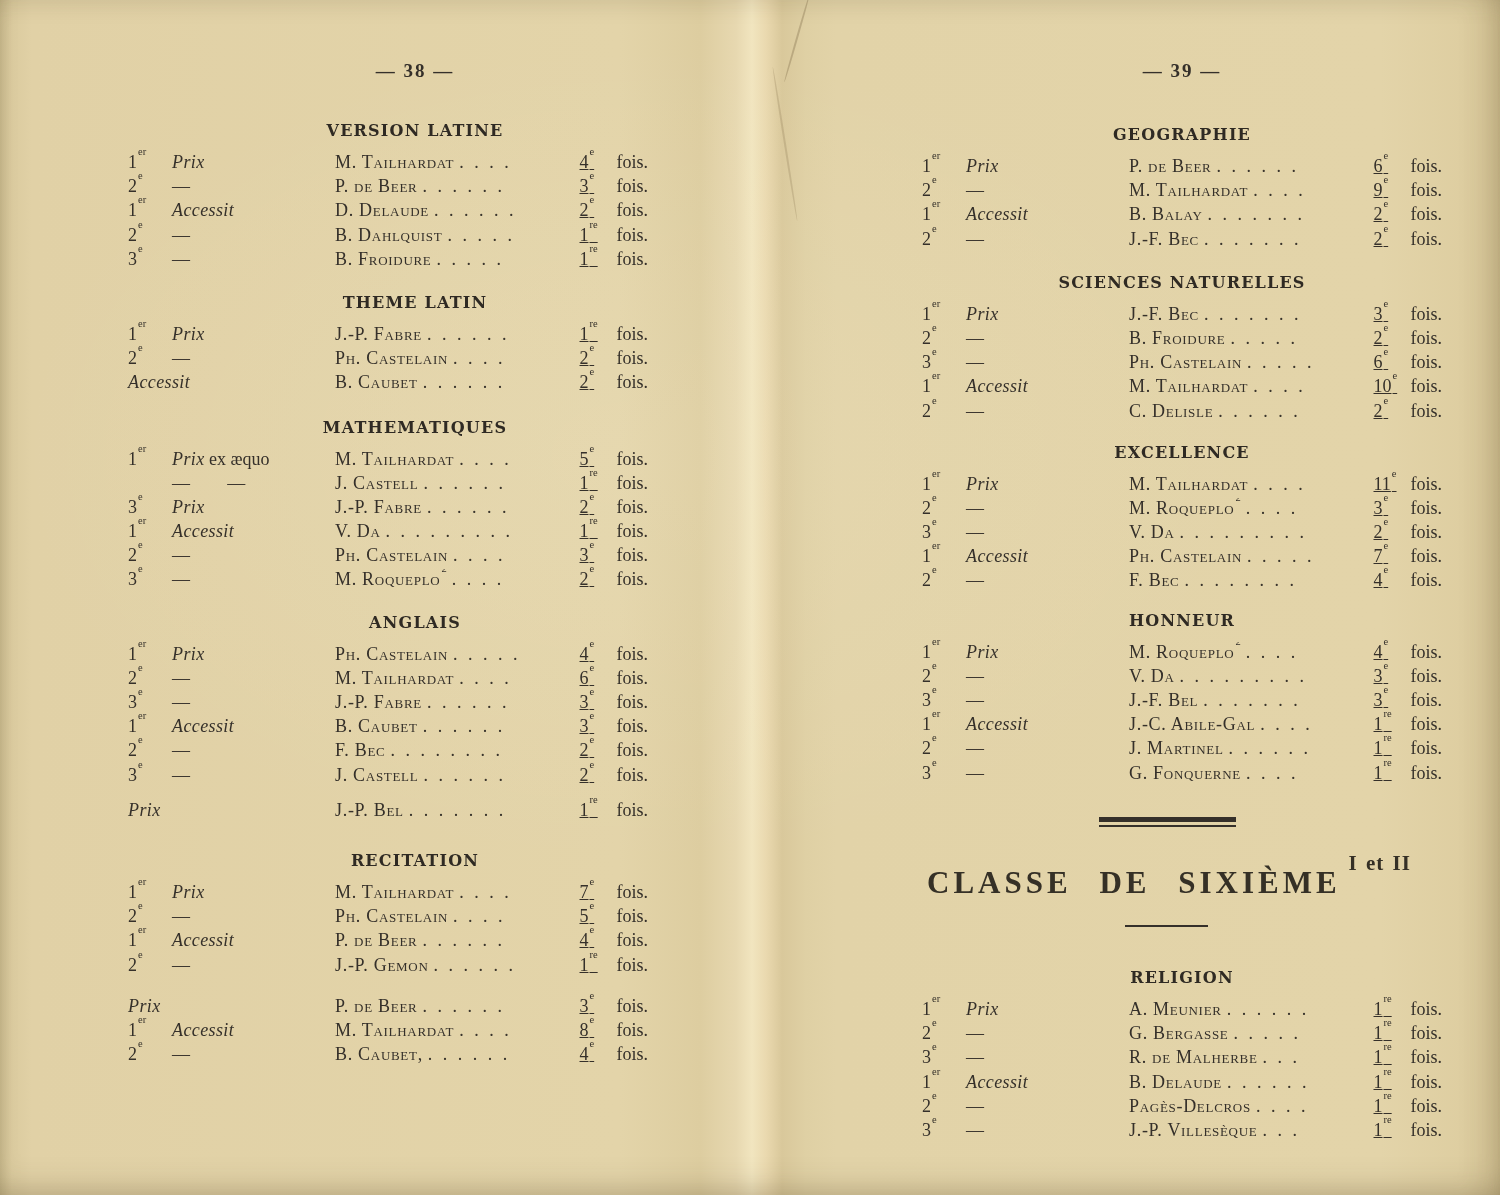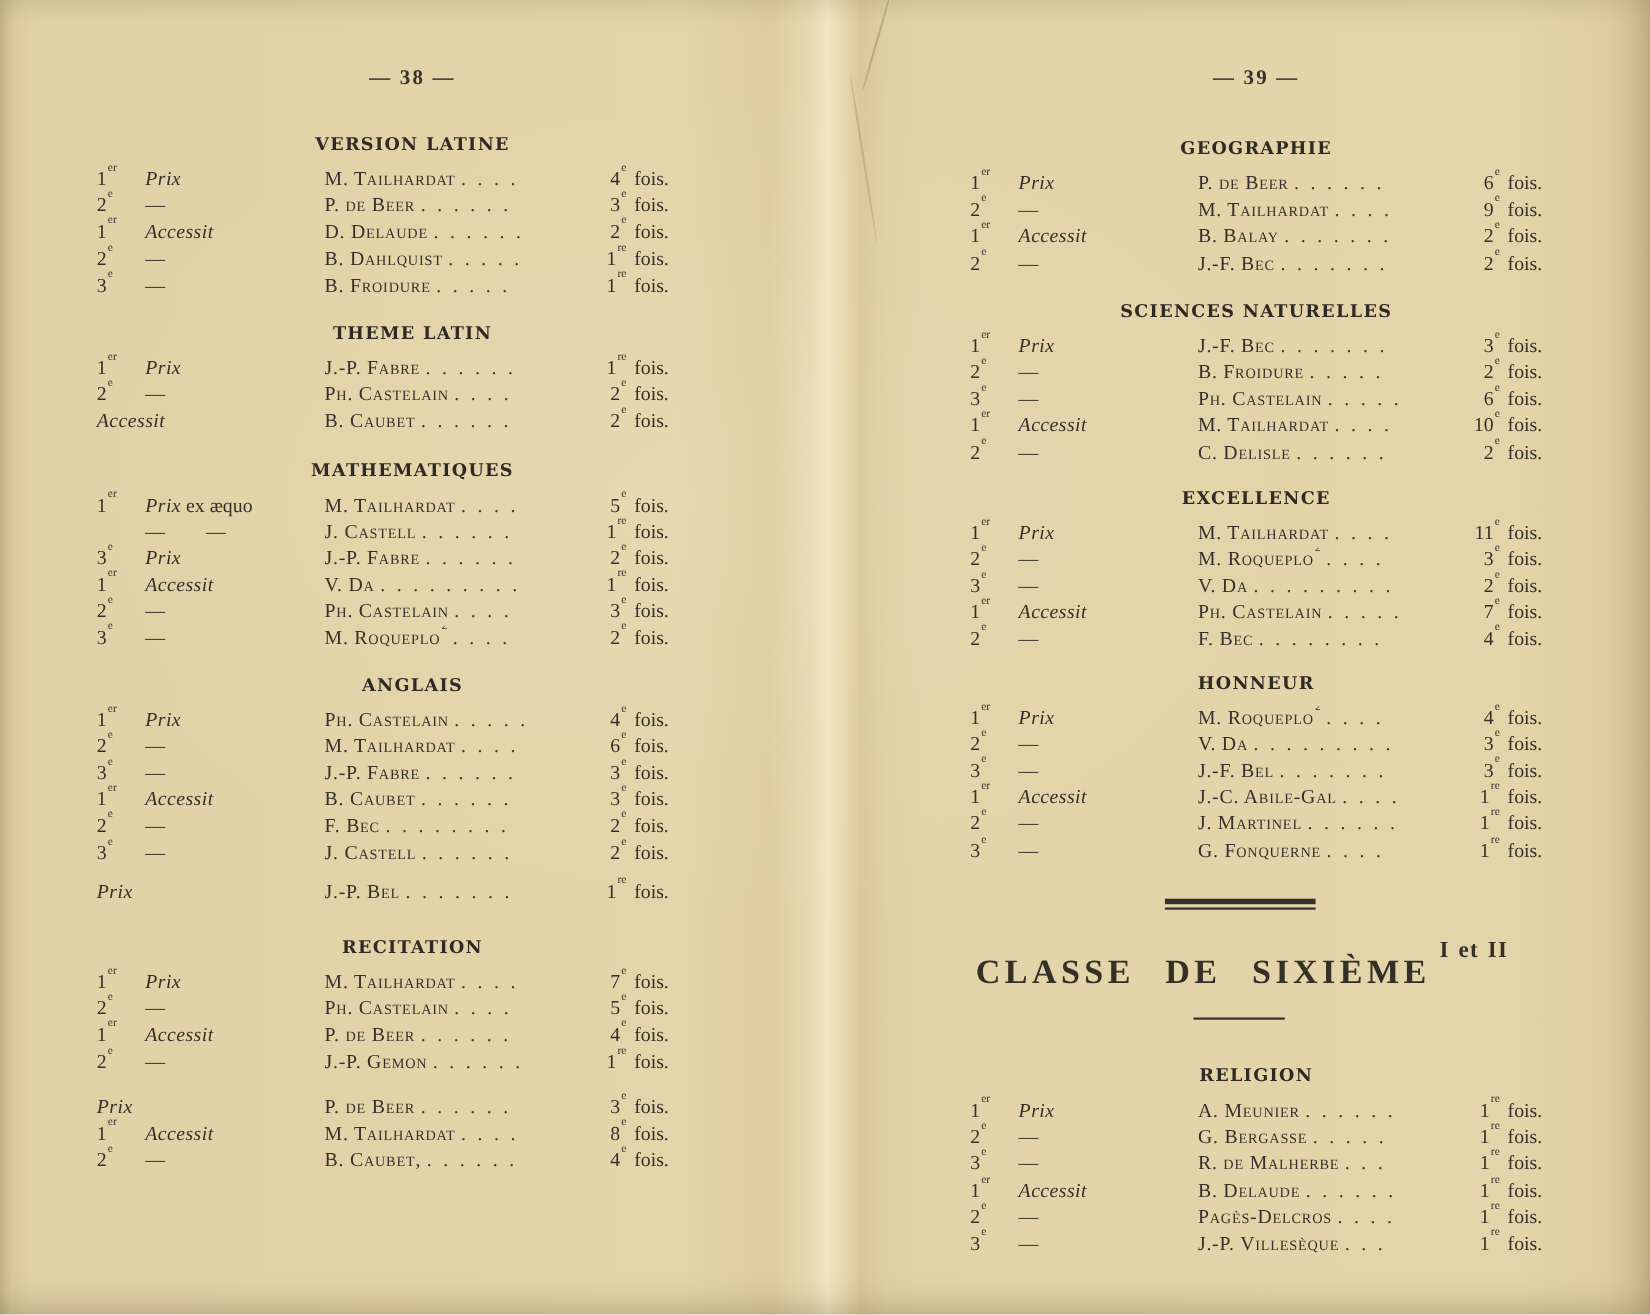--- a/index.html
+++ b/index.html
@@ -23,21 +23,21 @@
     box-shadow:
       inset 0 -20px 34px -20px rgba(92,76,44,.38),
       inset 0 18px 30px -24px rgba(92,76,44,.22),
       inset -24px 0 40px -26px rgba(92,76,44,.30);
   }
   
   .crack{position:absolute;border-radius:50%;}
   .crack.c1{left:796px;top:-8px;width:2px;height:92px;background:rgba(108,90,56,.30);transform:rotate(16deg);}
   .crack.c2{left:784px;top:66px;width:2px;height:156px;background:rgba(108,90,56,.20);transform:rotate(-9deg);}
 
-  .page{position:absolute;top:0;height:941px;}
+  .page{position:absolute;top:0;height:941px;padding-left:40px;}
   .page.left{left:0;width:748px;}
   .page.right{left:787px;width:742px;}
 
   .content{margin-top:58px;}
   .page.left  .content{margin-left:88px;width:520px;}
   .page.right .content{margin-left:95px;width:520px;}
 
   .page-number{
     text-align:center;font-weight:bold;font-size:19px;line-height:26px;
     letter-spacing:2px;
@@ -70,21 +70,21 @@
   .award{flex:0 0 207px;white-space:nowrap;}
   .rank{display:inline-block;min-width:44px;}
   .row sup{font-size:10.5px;line-height:0;position:relative;top:-6px;margin-left:1px;}
   .lbl{font-style:italic;letter-spacing:.4px;}
   .lbl.dash{font-style:normal;}
   .extra{font-style:normal;}
   .name-cell{flex:1 1 auto;overflow:hidden;white-space:nowrap;}
   .name{font-variant:small-caps;letter-spacing:.7px;}
   .dots{word-spacing:6px;margin-left:5px;color:#3a352d;}
   .times{flex:0 0 118px;display:flex;justify-content:flex-end;align-items:baseline;gap:7px;}
-  .t-num{min-width:30px;text-align:right;}
+  .t-num{min-width:30px;text-align:left;text-decoration:underline;}
 
   .divider-double{margin:30px 0 0 177px;width:137px;}
   .divider-double .bar{height:5px;background:var(--ink);}
   .divider-double .thinbar{height:2px;background:var(--ink);margin-top:3px;}
 
   .class-heading{
     margin:26px 0 0 0;padding-right:26px;text-align:center;
     font-size:31px;line-height:44px;font-weight:600;
     letter-spacing:4px;word-spacing:16px;color:#353026;
   }

